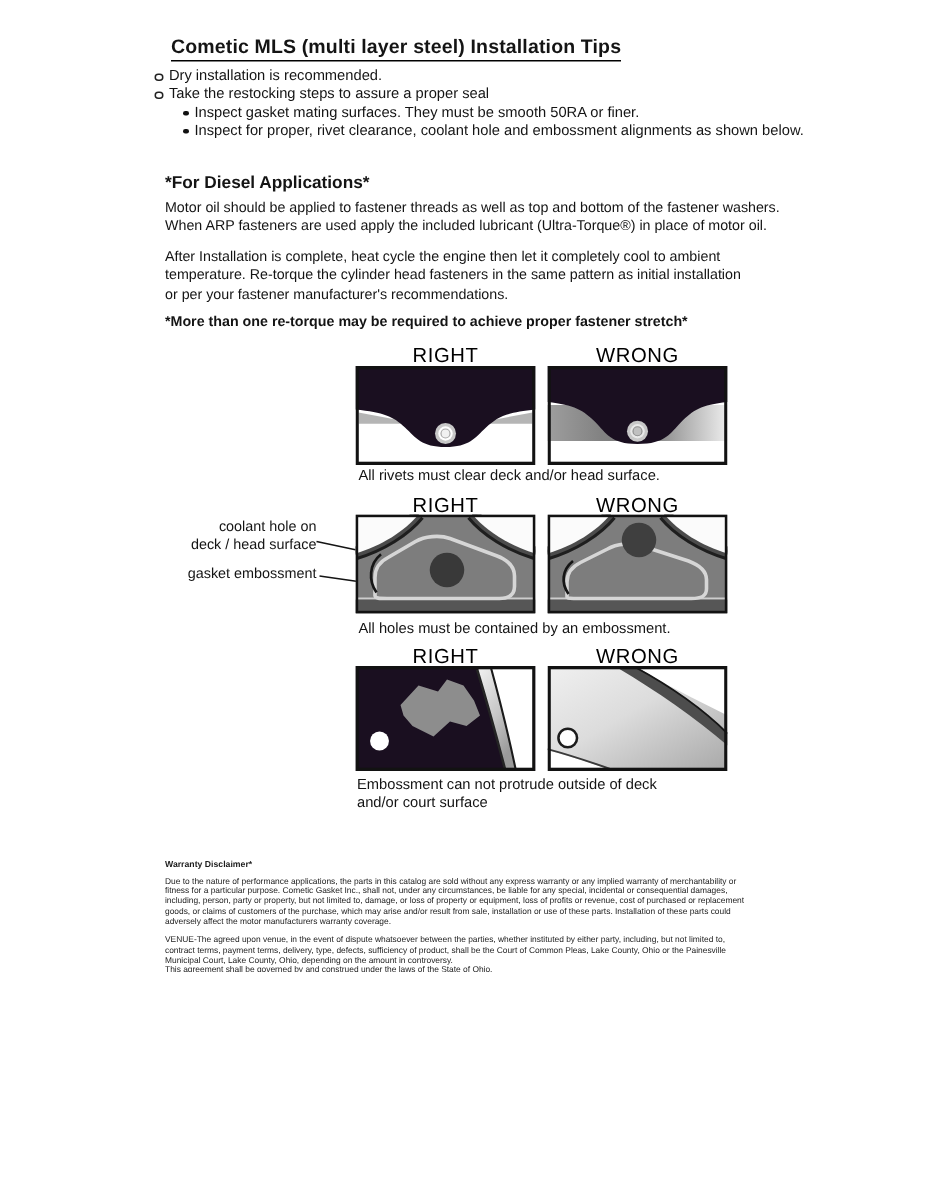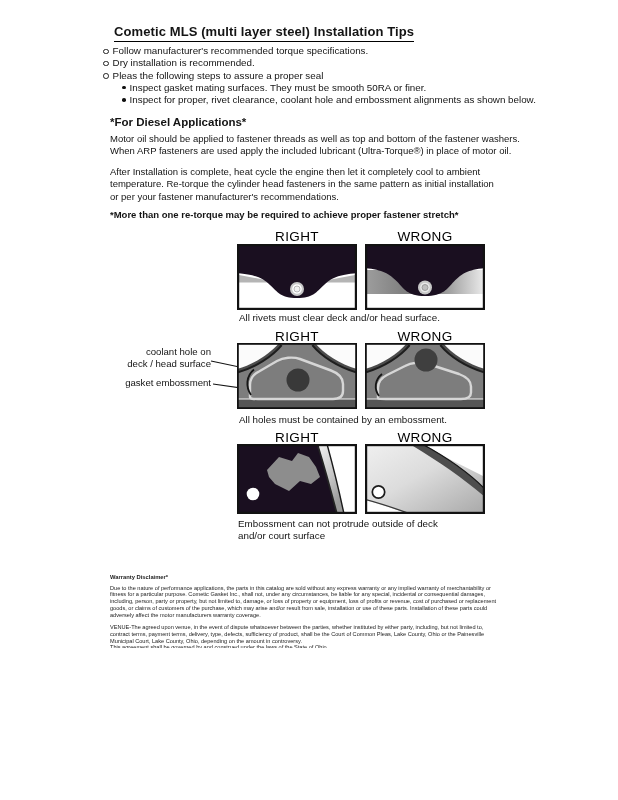--- a/index.html
+++ b/index.html
@@ -30,29 +30,25 @@
 
 <div class="page">
 
   <div class="abs" style="left:114px;top:22px;">
     <span class="doc-title">Cometic MLS (multi layer steel) Installation Tips</span>
   </div>
 
   <div class="abs tips" style="left:103px;top:45px;">
     <div class="tip-row">
       <span class="marker open"></span>
-      <span>Follow manufacturer's recommended torque specifications.</span>
+      <span>Dry installation is recommended.</span>
     </div>
     <div class="tip-row">
       <span class="marker open"></span>
-      <span>Dry installation is recommended.</span>
-    </div>
-    <div class="tip-row">
-      <span class="marker open"></span>
-      <span>Pleas the following steps to assure a proper seal</span>
+      <span>Take the restocking steps to assure a proper seal</span>
     </div>
     <div class="tip-row sub">
       <span class="marker solid"></span>
       <span>Inspect gasket mating surfaces.  They must be smooth 50RA or finer.</span>
     </div>
     <div class="tip-row sub">
       <span class="marker solid"></span>
       <span>Inspect for proper, rivet clearance, coolant hole and embossment alignments as shown below.</span>
     </div>
   </div>

